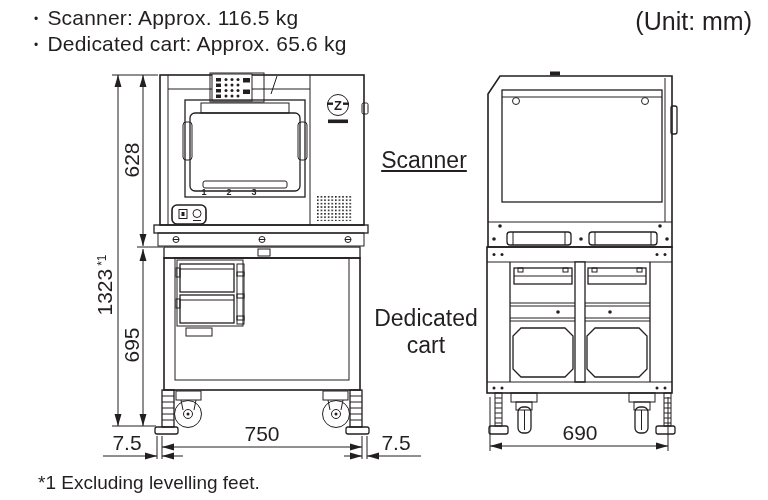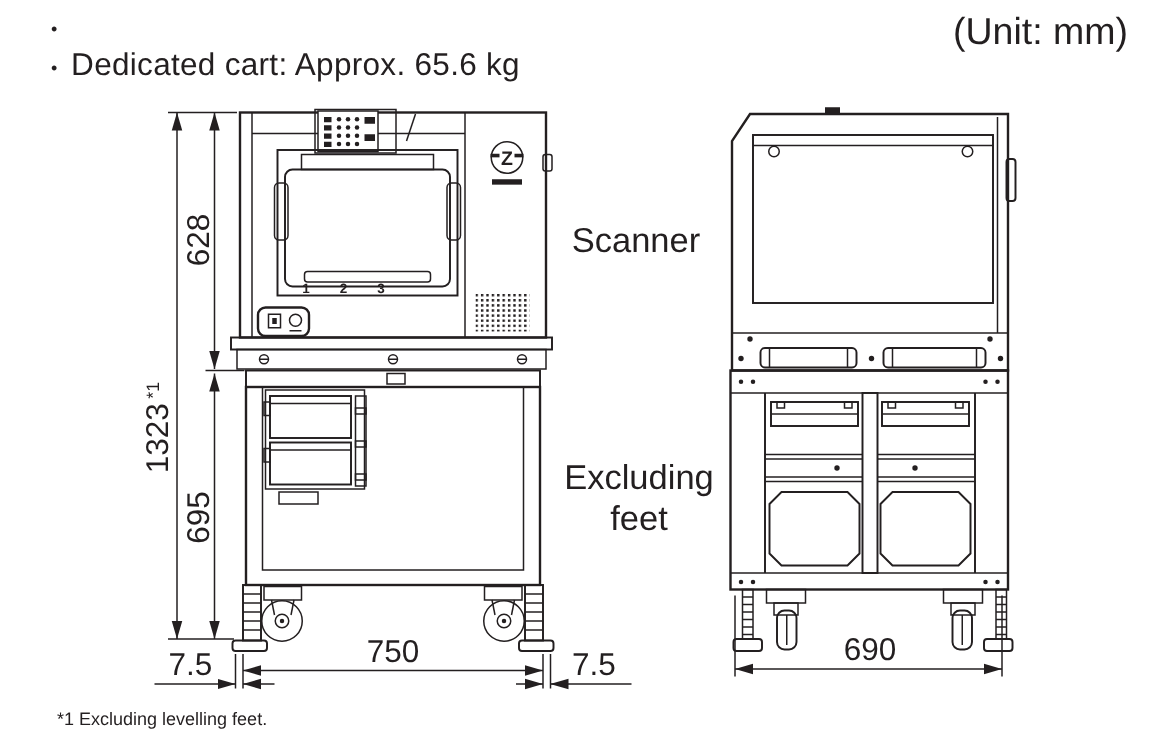--- a/index.html
+++ b/index.html
@@ -5,54 +5,55 @@
   html,body{margin:0;padding:0;background:#ffffff;}
   .canvas{
     position:relative;width:768px;height:500px;background:#fff;
     font-family:"Liberation Sans",sans-serif;color:#231f20;overflow:hidden;
   }
   .weights{position:absolute;left:34px;top:5px;}
   .weight-row{display:flex;align-items:center;font-size:21px;line-height:26px;letter-spacing:.2px;}
   .bullet{font-size:12px;margin-right:9px;position:relative;top:1px;}
   .unit-note{position:absolute;right:16px;top:7px;font-size:25px;}
   .view-label{position:absolute;text-align:center;font-size:23px;}
-  .label-scanner{left:344px;top:147px;width:160px;}
+  .label-scanner{left:344px;top:147px;width:160px;text-decoration:underline;}
   .label-cart{left:346px;top:305px;width:160px;line-height:27px;}
-  .footnote{position:absolute;left:38px;top:472px;font-size:12px;}
+  .footnote{position:absolute;left:38px;top:472px;font-size:19px;}
   svg{position:absolute;left:0;top:0;}
   .ln{stroke:#231f20;fill:none;stroke-width:1;}
   .thk{stroke-width:1.6;}
   .md{stroke-width:1.3;}
   .fl{fill:#231f20;stroke:none;}
   .wfill{fill:#ffffff;}
   .dim{font-family:"Liberation Sans",sans-serif;font-size:21px;fill:#231f20;stroke:none;}
   .small-num{font-family:"Liberation Sans",sans-serif;font-size:9px;font-weight:bold;fill:#231f20;stroke:none;}
   .logo-z{font-family:"Liberation Sans",sans-serif;font-size:13px;font-weight:bold;fill:#231f20;stroke:none;}
 </style>
 </head>
 <body>
 
 <div class="canvas">
 
   <div class="weights">
     <div class="weight-row">
       <span class="bullet">•</span>
+      <span>Scanner: Approx. 116.5 kg</span>
     </div>
     <div class="weight-row">
       <span class="bullet">•</span>
       <span>Dedicated cart: Approx. 65.6 kg</span>
     </div>
   </div>
 
   <div class="unit-note">(Unit: mm)</div>
 
   <div class="view-label label-scanner">Scanner</div>
   <div class="view-label label-cart">
-    <div>Excluding</div>
-    <div>feet</div>
+    <div>Dedicated</div>
+    <div>cart</div>
   </div>
 
   <div class="footnote">*1 Excluding levelling feet.</div>
 
   <svg width="768" height="500" viewBox="0 0 768 500">
     <defs>
       <marker id="ah" markerWidth="12" markerHeight="10" refX="12" refY="5" orient="auto-start-reverse" markerUnits="userSpaceOnUse">
         <path d="M12,5 L0,1.5 L0,8.5 Z" fill="#231f20"></path>
       </marker>
       <pattern id="vent" x="317" y="196" width="3.6" height="3.4" patternUnits="userSpaceOnUse">

